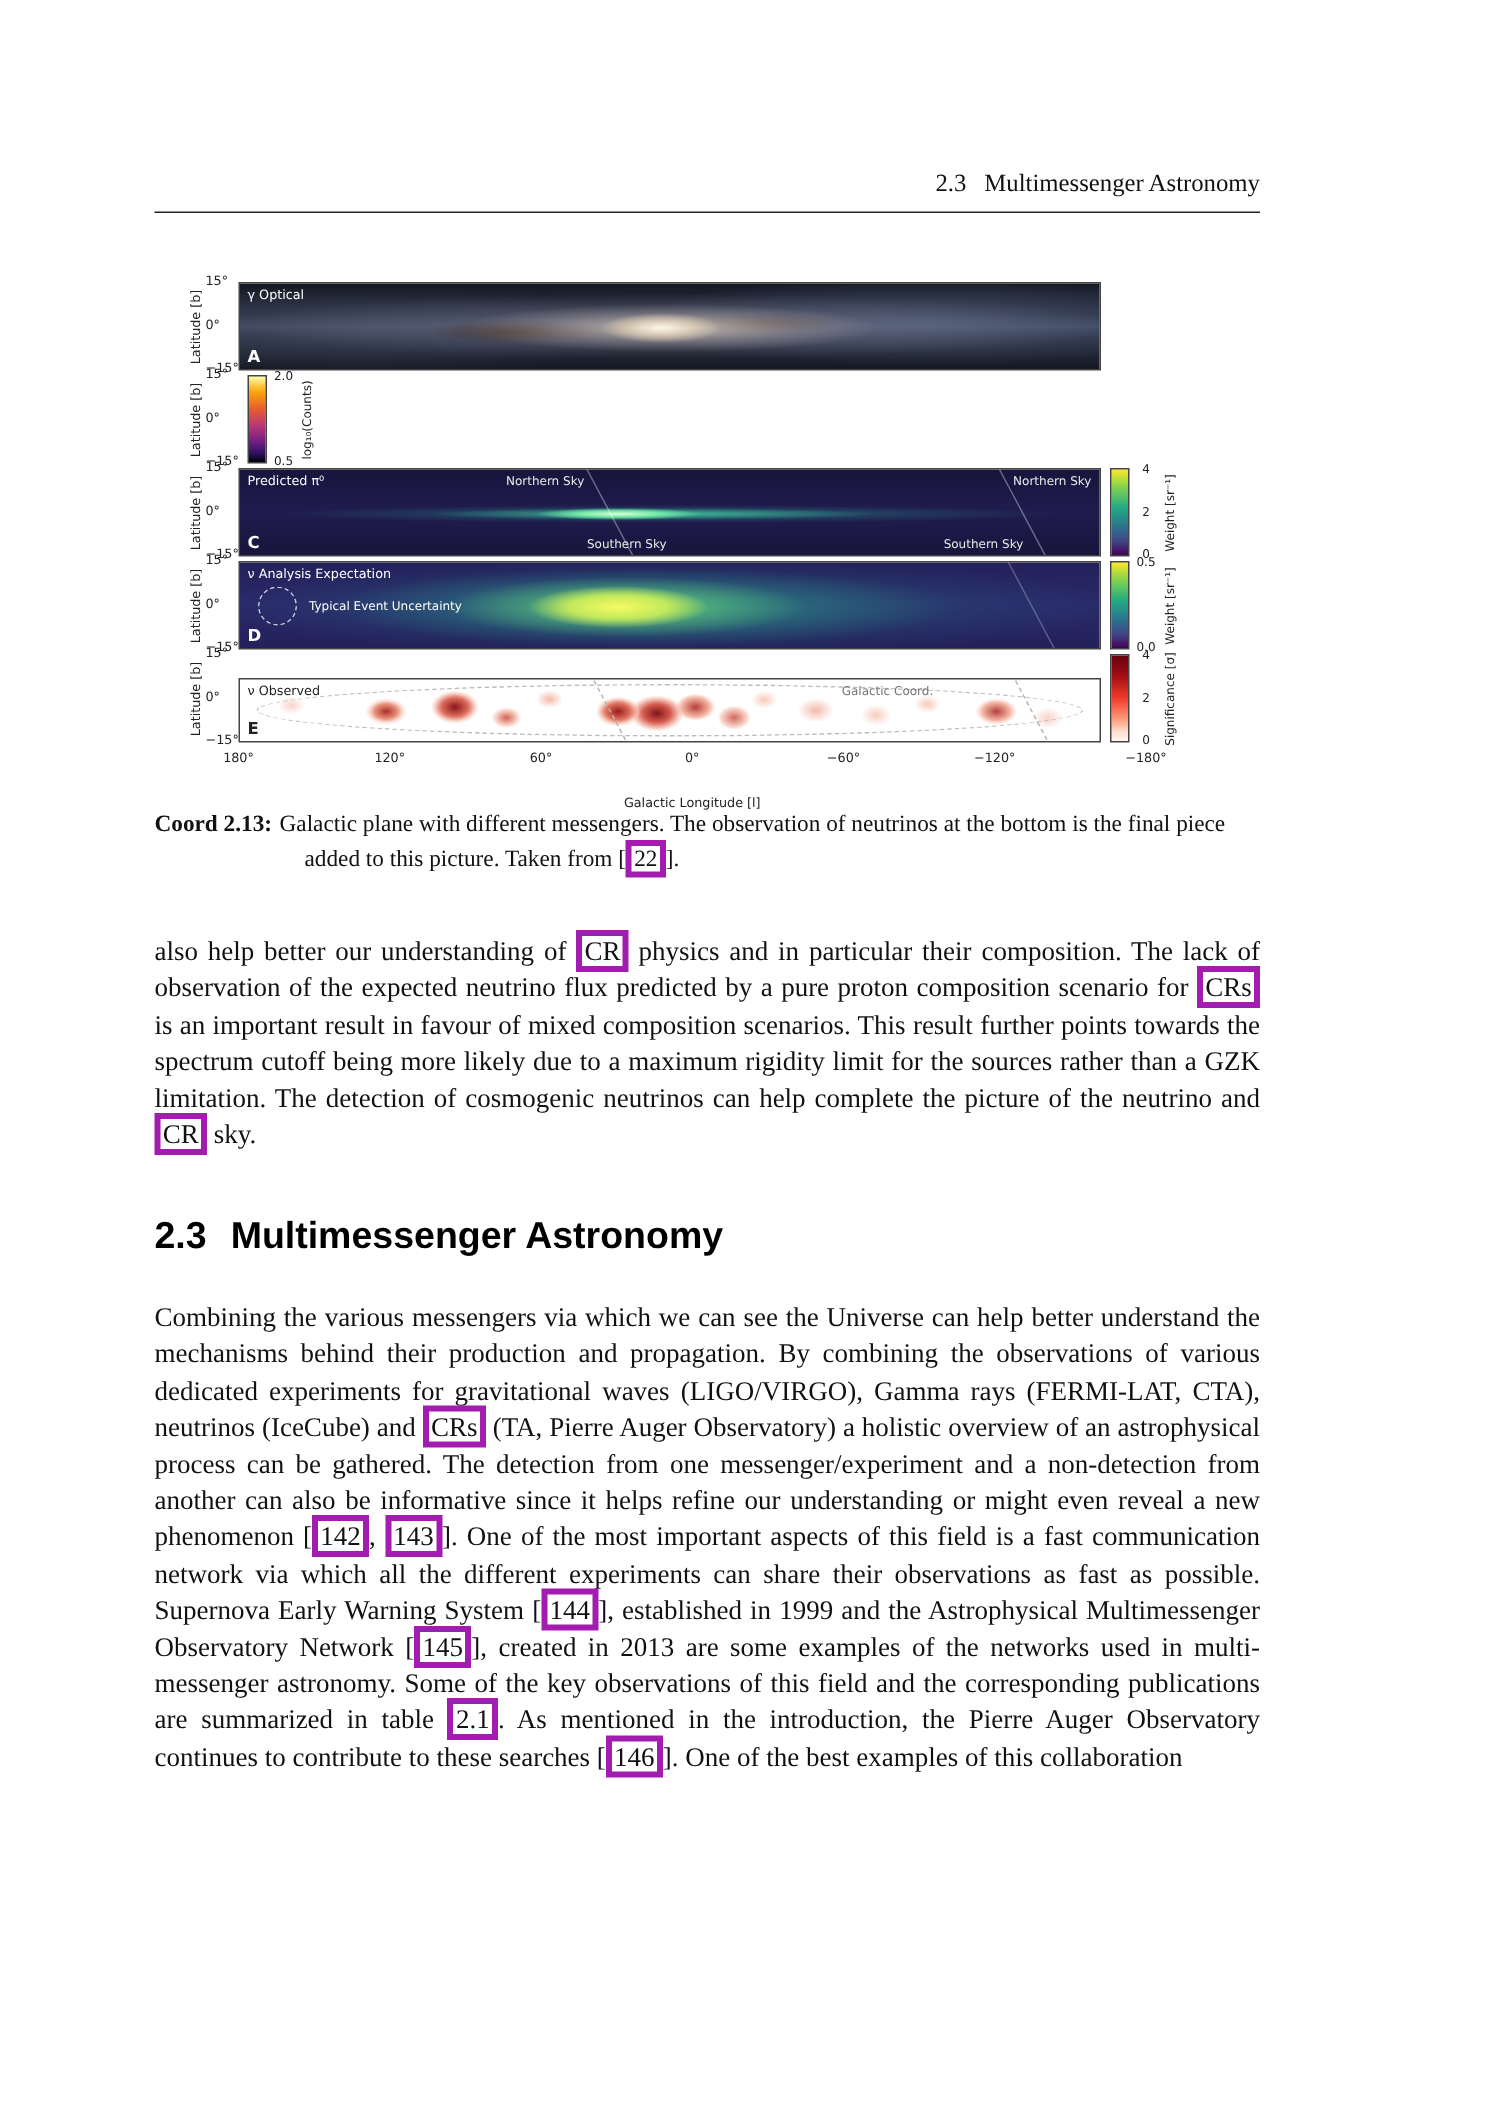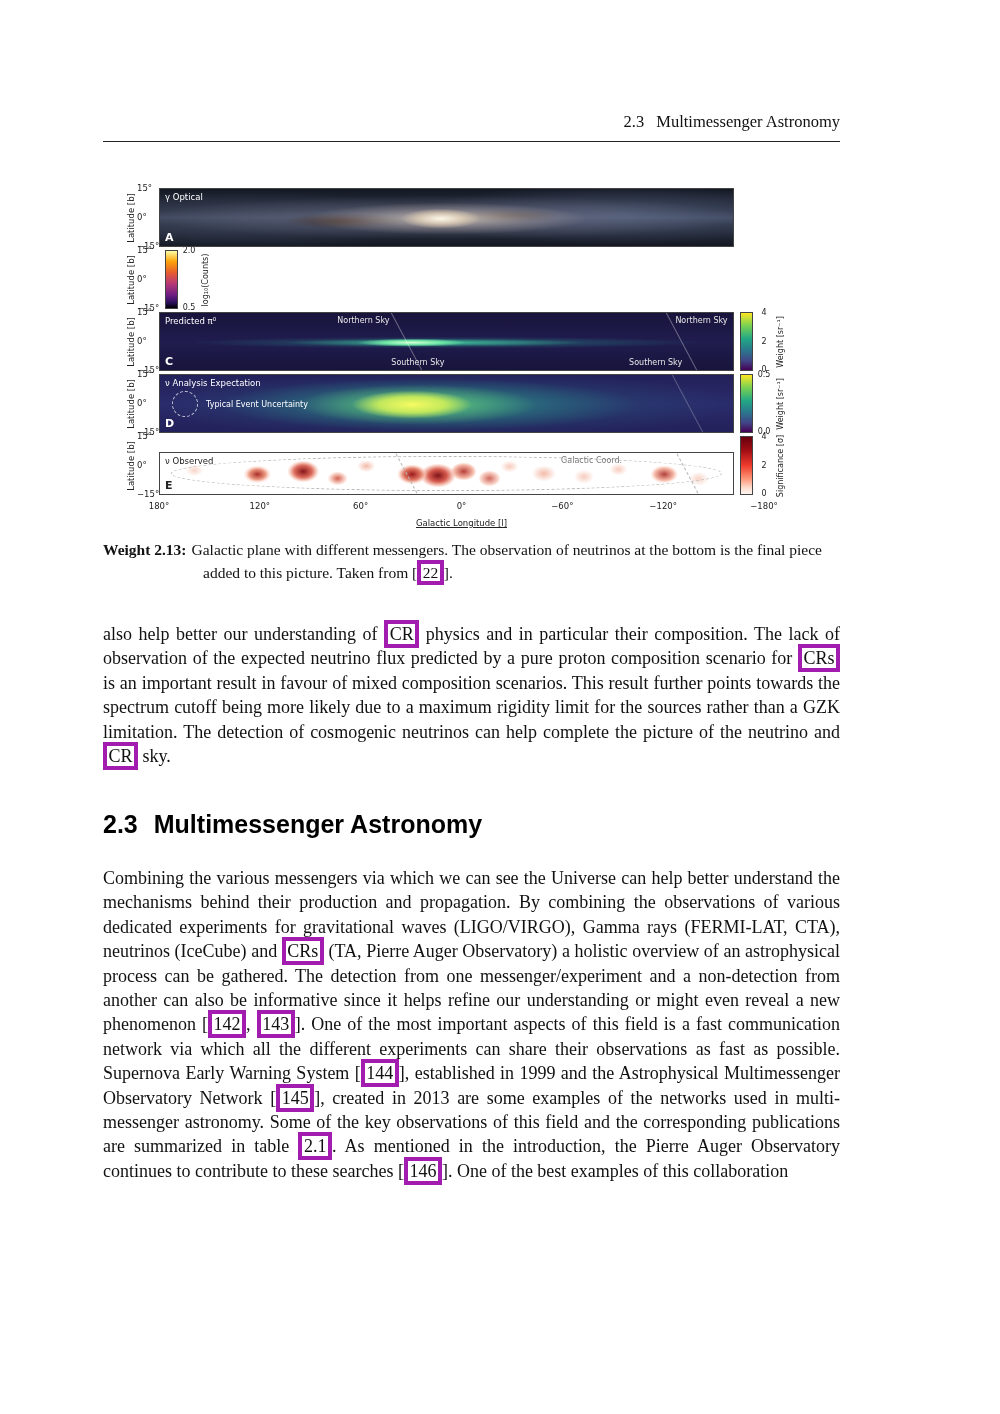--- a/index.html
+++ b/index.html
@@ -100,21 +100,21 @@
   .cbar-ticks span { line-height:8px; }
   .cbar-ticks span:first-child { margin-top:-3px; }
   .cbar-ticks span:last-child { margin-bottom:-3px; }
   .cbar-title { position:relative; width:13px; }
   .cbar-title span { position:absolute; left:50%; top:50%; transform:translate(-50%,-50%) rotate(-90deg);
     white-space:nowrap; font-family:"DejaVu Sans", sans-serif; font-size:8px; color:#222; }
 
   .x-axis { margin-left:35px; width:605px; position:relative; height:30px;
     font-family:"DejaVu Sans", sans-serif; font-size:8.5px; color:#222; }
   .x-axis .tick { position:absolute; top:3px; transform:translateX(-50%); }
-  .x-axis .xlabel { position:absolute; top:20px; left:50%; transform:translateX(-50%);text-decoration:underline; }
+  .x-axis .xlabel { position:absolute; top:33px; left:50%; transform:translateX(-50%); }
 
   
   .caption { position:absolute; left:103px; top:538px; width:737px; font-size:15.5px;
     line-height:23px; padding-left:100px; text-indent:-100px; }
   .caption b { margin-right:5px; }
 
   .body-para { position:absolute; left:103px; width:737px; font-size:18px; line-height:24.4px;
     text-align:justify; }
   .para1 { top:622px; }
   .para2 { top:866px; }
@@ -270,21 +270,21 @@
       <span class="tick" style="left:33.333%;">60°</span>
       <span class="tick" style="left:50%;">0°</span>
       <span class="tick" style="left:66.666%;">−60°</span>
       <span class="tick" style="left:83.333%;">−120°</span>
       <span class="tick" style="left:100%;">−180°</span>
       <span class="xlabel">Galactic Longitude [l]</span>
     </div>
   </div>
 
   <p class="caption">
-    <b>Weight 2.13:</b><span>Galactic plane with different messengers. The observation of neutrinos at the bottom is the final piece added to this picture. Taken from [<span class="refbox">22</span>].</span>
+    <b>Coord 2.13:</b><span>Galactic plane with different messengers. The observation of neutrinos at the bottom is the final piece added to this picture. Taken from [<span class="refbox">22</span>].</span>
   </p>
 
   <p class="body-para para1">also help better our understanding of <span class="refbox">CR</span> physics and in particular their composition. The lack of observation of the expected neutrino flux predicted by a pure proton composition scenario for <span class="refbox">CRs</span> is an important result in favour of mixed composition scenarios. This result further points towards the spectrum cutoff being more likely due to a maximum rigidity limit for the sources rather than a GZK limitation. The detection of cosmogenic neutrinos can help complete the picture of the neutrino and <span class="refbox">CR</span> sky.</p>
 
   <h2 class="section-heading">
     <span class="h-num">2.3</span><span>Multimessenger Astronomy</span>
   </h2>
 
   <p class="body-para para2">Combining the various messengers via which we can see the Universe can help better understand the mechanisms behind their production and propagation. By combining the observations of various dedicated experiments for gravitational waves (LIGO/VIRGO), Gamma rays (FERMI-LAT, CTA), neutrinos (IceCube) and <span class="refbox">CRs</span> (TA, Pierre Auger Observatory) a holistic overview of an astrophysical process can be gathered. The detection from one messenger/experiment and a non-detection from another can also be informative since it helps refine our understanding or might even reveal a new phenomenon [<span class="refbox">142</span>, <span class="refbox">143</span>]. One of the most important aspects of this field is a fast communication network via which all the different experiments can share their observations as fast as possible. Supernova Early Warning System [<span class="refbox">144</span>], established in 1999 and the Astrophysical Multimessenger Observatory Network [<span class="refbox">145</span>], created in 2013 are some examples of the networks used in multi-messenger astronomy. Some of the key observations of this field and the corresponding publications are summarized in table <span class="refbox">2.1</span>. As mentioned in the introduction, the Pierre Auger Observatory continues to contribute to these searches [<span class="refbox">146</span>]. One of the best examples of this collaboration</p>
 

